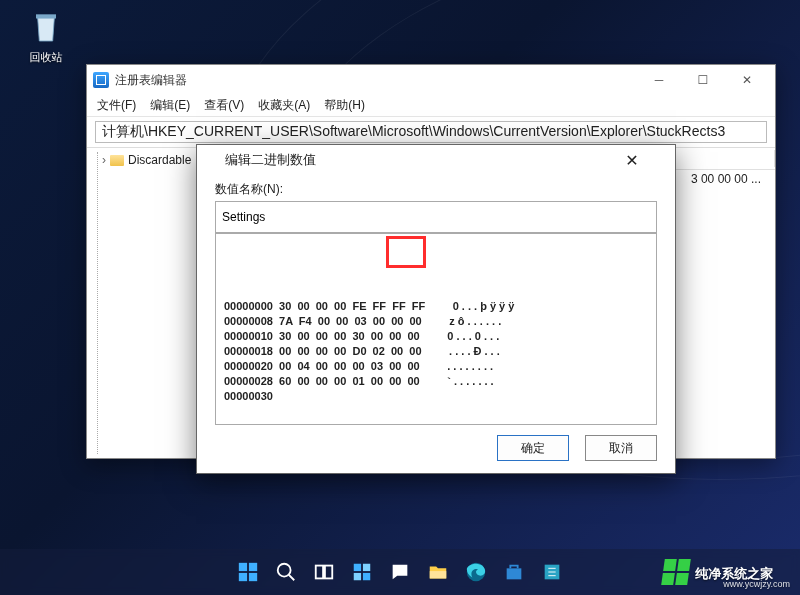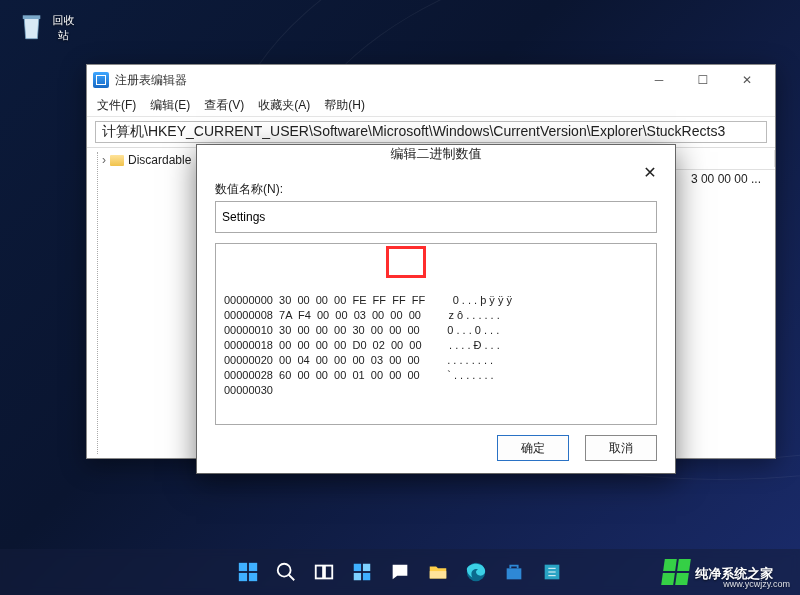--- a/index.html
+++ b/index.html
@@ -1,20 +1,20 @@
 <!DOCTYPE html>
 <html><head>
 <meta charset="utf-8">
 <style>
   * { box-sizing: border-box; margin: 0; padding: 0; font-family: "Microsoft YaHei", "Segoe UI", sans-serif; }
   body { width: 800px; height: 595px; overflow: hidden; background: linear-gradient(135deg, #0b1a3a 0%, #0a1530 40%, #1a2b6b 100%); position: relative; }
   .wave { position: absolute; width: 1000px; height: 600px; border-radius: 50%; border: 1px solid rgba(255,255,255,0.06); right: -420px; top: -120px; }
   .wave2 { width: 880px; height: 520px; right: -360px; top: -60px; }
   .desktop-icons { position: absolute; left: 14px; top: 6px; display: flex; flex-direction: column; gap: 20px; }
-  .desktop-icon { display: flex; align-items: center; width: 64px; color: #fff; font-size: 11px; cursor: pointer; }
+  .desktop-icon { display: flex; flex-direction: column; align-items: center; width: 64px; color: #fff; font-size: 11px; cursor: pointer; }
   .desktop-icon .ic { width: 40px; height: 40px; display: flex; align-items: center; justify-content: center; margin-bottom: 4px; }
   .desktop-icon .label { text-align: center; text-shadow: 0 1px 2px rgba(0,0,0,0.8); }
 
   .regedit-window { position: absolute; left: 86px; top: 64px; width: 690px; height: 395px; background: #fff; border: 1px solid #888; box-shadow: 0 6px 24px rgba(0,0,0,0.4); display: flex; flex-direction: column; }
   .titlebar { height: 30px; display: flex; align-items: center; padding: 8px 6px; font-size: 12px; color: #333; }
   .titlebar .app-icon { width: 16px; height: 16px; margin-right: 6px; display: inline-block; background: linear-gradient(180deg,#3ea6ff,#1769c4); border-radius: 2px; position: relative; }
   .titlebar .app-icon::after{content:""; position:absolute; inset:3px; border:1px solid #fff;}
   .win-controls { margin-left: auto; display: flex; }
   .win-controls .wc { width: 44px; height: 30px; display: flex; align-items: center; justify-content: center; color: #555; font-size: 12px; cursor:pointer; }
   .menubar { height: 22px; display: flex; align-items: center; gap: 14px; padding: 0 10px; font-size: 12px; color: #222; border-bottom: 1px solid #e5e5e5; }
@@ -26,26 +26,26 @@
   .folder{width:14px;height:11px;background:linear-gradient(180deg,#ffe39a,#f0c24b);border-radius:1px;display:inline-block;}
   .tree-line{border-left:1px dotted #aaa; margin-left:6px; height:100%; position:relative;}
   .tree-wrap{height:100%;overflow:hidden;}
   .list { flex: 1; font-size: 12px; color: #222; }
   .list-header { display: flex; height: 22px; align-items: center; border-bottom: 1px solid #e0e0e0; }
   .list-header .col { padding: 0 8px; border-right: 1px solid #e0e0e0; }
   .list-row { display:flex; padding: 2px 8px; align-items:center; }
   .list-row .c1{width:90px;} .list-row .c2{width:90px;} .list-row .c3{flex:1;}
 
   .dialog { position: absolute; left: 196px; top: 144px; width: 480px; height: 330px; background: #fff; border: 1px solid #666; box-shadow: 0 8px 28px rgba(0,0,0,0.5); display: flex; flex-direction: column; font-size: 12px; color: #222; }
-  .dlg-title { height: 30px; display: flex; align-items: center; padding: 0 10px; font-size: 13px; flex-direction: column; }
+  .dlg-title { height: 30px; display: flex; align-items: center; padding: 0 28px; font-size: 13px; }
   .dlg-close { margin-left: auto; width: 30px; height: 30px; display: flex; align-items: center; justify-content: center; font-size: 16px; cursor:pointer; }
   .dlg-body { flex: 1; padding: 6px 18px 12px 18px; display: flex; flex-direction: column; }
   .dlg-label { font-size: 12px; margin-bottom: 3px; }
-  .name-field { width: 100%; height: 22px; border: 1px solid #aaa; padding: 15px 6px; font-size: 12px; margin-bottom: 10px; }
-  .hex-area { width: 100%; flex: 1; border: 1px solid #aaa; padding: 4px 8px; font-family: "Courier New", monospace; font-size: 11px; line-height: 15px; white-space: pre; overflow: hidden; position:relative; }
+  .name-field { width: 100%; height: 22px; border: 1px solid #aaa; padding: 15px 6px; font-size: 12px; }
+  .hex-area { width: 100%; flex: 1; border: 1px solid #aaa; padding: 20px 8px; font-family: "Courier New", monospace; font-size: 11px; line-height: 15px; white-space: pre; overflow: hidden; position:relative;font-weight:bold; }
   .highlight-box { position: absolute; border: 3px solid #ff2d2d; pointer-events: none; }
   .dlg-buttons { display: flex; justify-content: flex-end; gap: 16px; margin-top: 10px; }
   .btn { min-width: 72px; height: 26px; border: 1px solid #888; background: #fdfdfd; font-size: 12px; cursor:pointer; display:flex;align-items:center;justify-content:center; }
   .btn.primary { border-color: #2a72c5; }
 
   .taskbar { position: absolute; left: 0; right: 0; bottom: 0; height: 46px; background: rgba(20,30,60,0.55); backdrop-filter: blur(4px); display: flex; align-items: center; justify-content: center; gap: 6px; }
   .tb-icon { width: 32px; height: 32px; border-radius: 4px; display:flex; align-items:center; justify-content:center; cursor:pointer; }
   .tb-icon svg, .tb-icon .shape { width: 22px; height: 22px; }
 
   .watermark { position: absolute; right: 10px; bottom: 6px; color: #fff; font-size: 13px; display: flex; align-items: center; gap: 6px; text-shadow: 0 1px 2px rgba(0,0,0,0.6); z-index: 50; }

